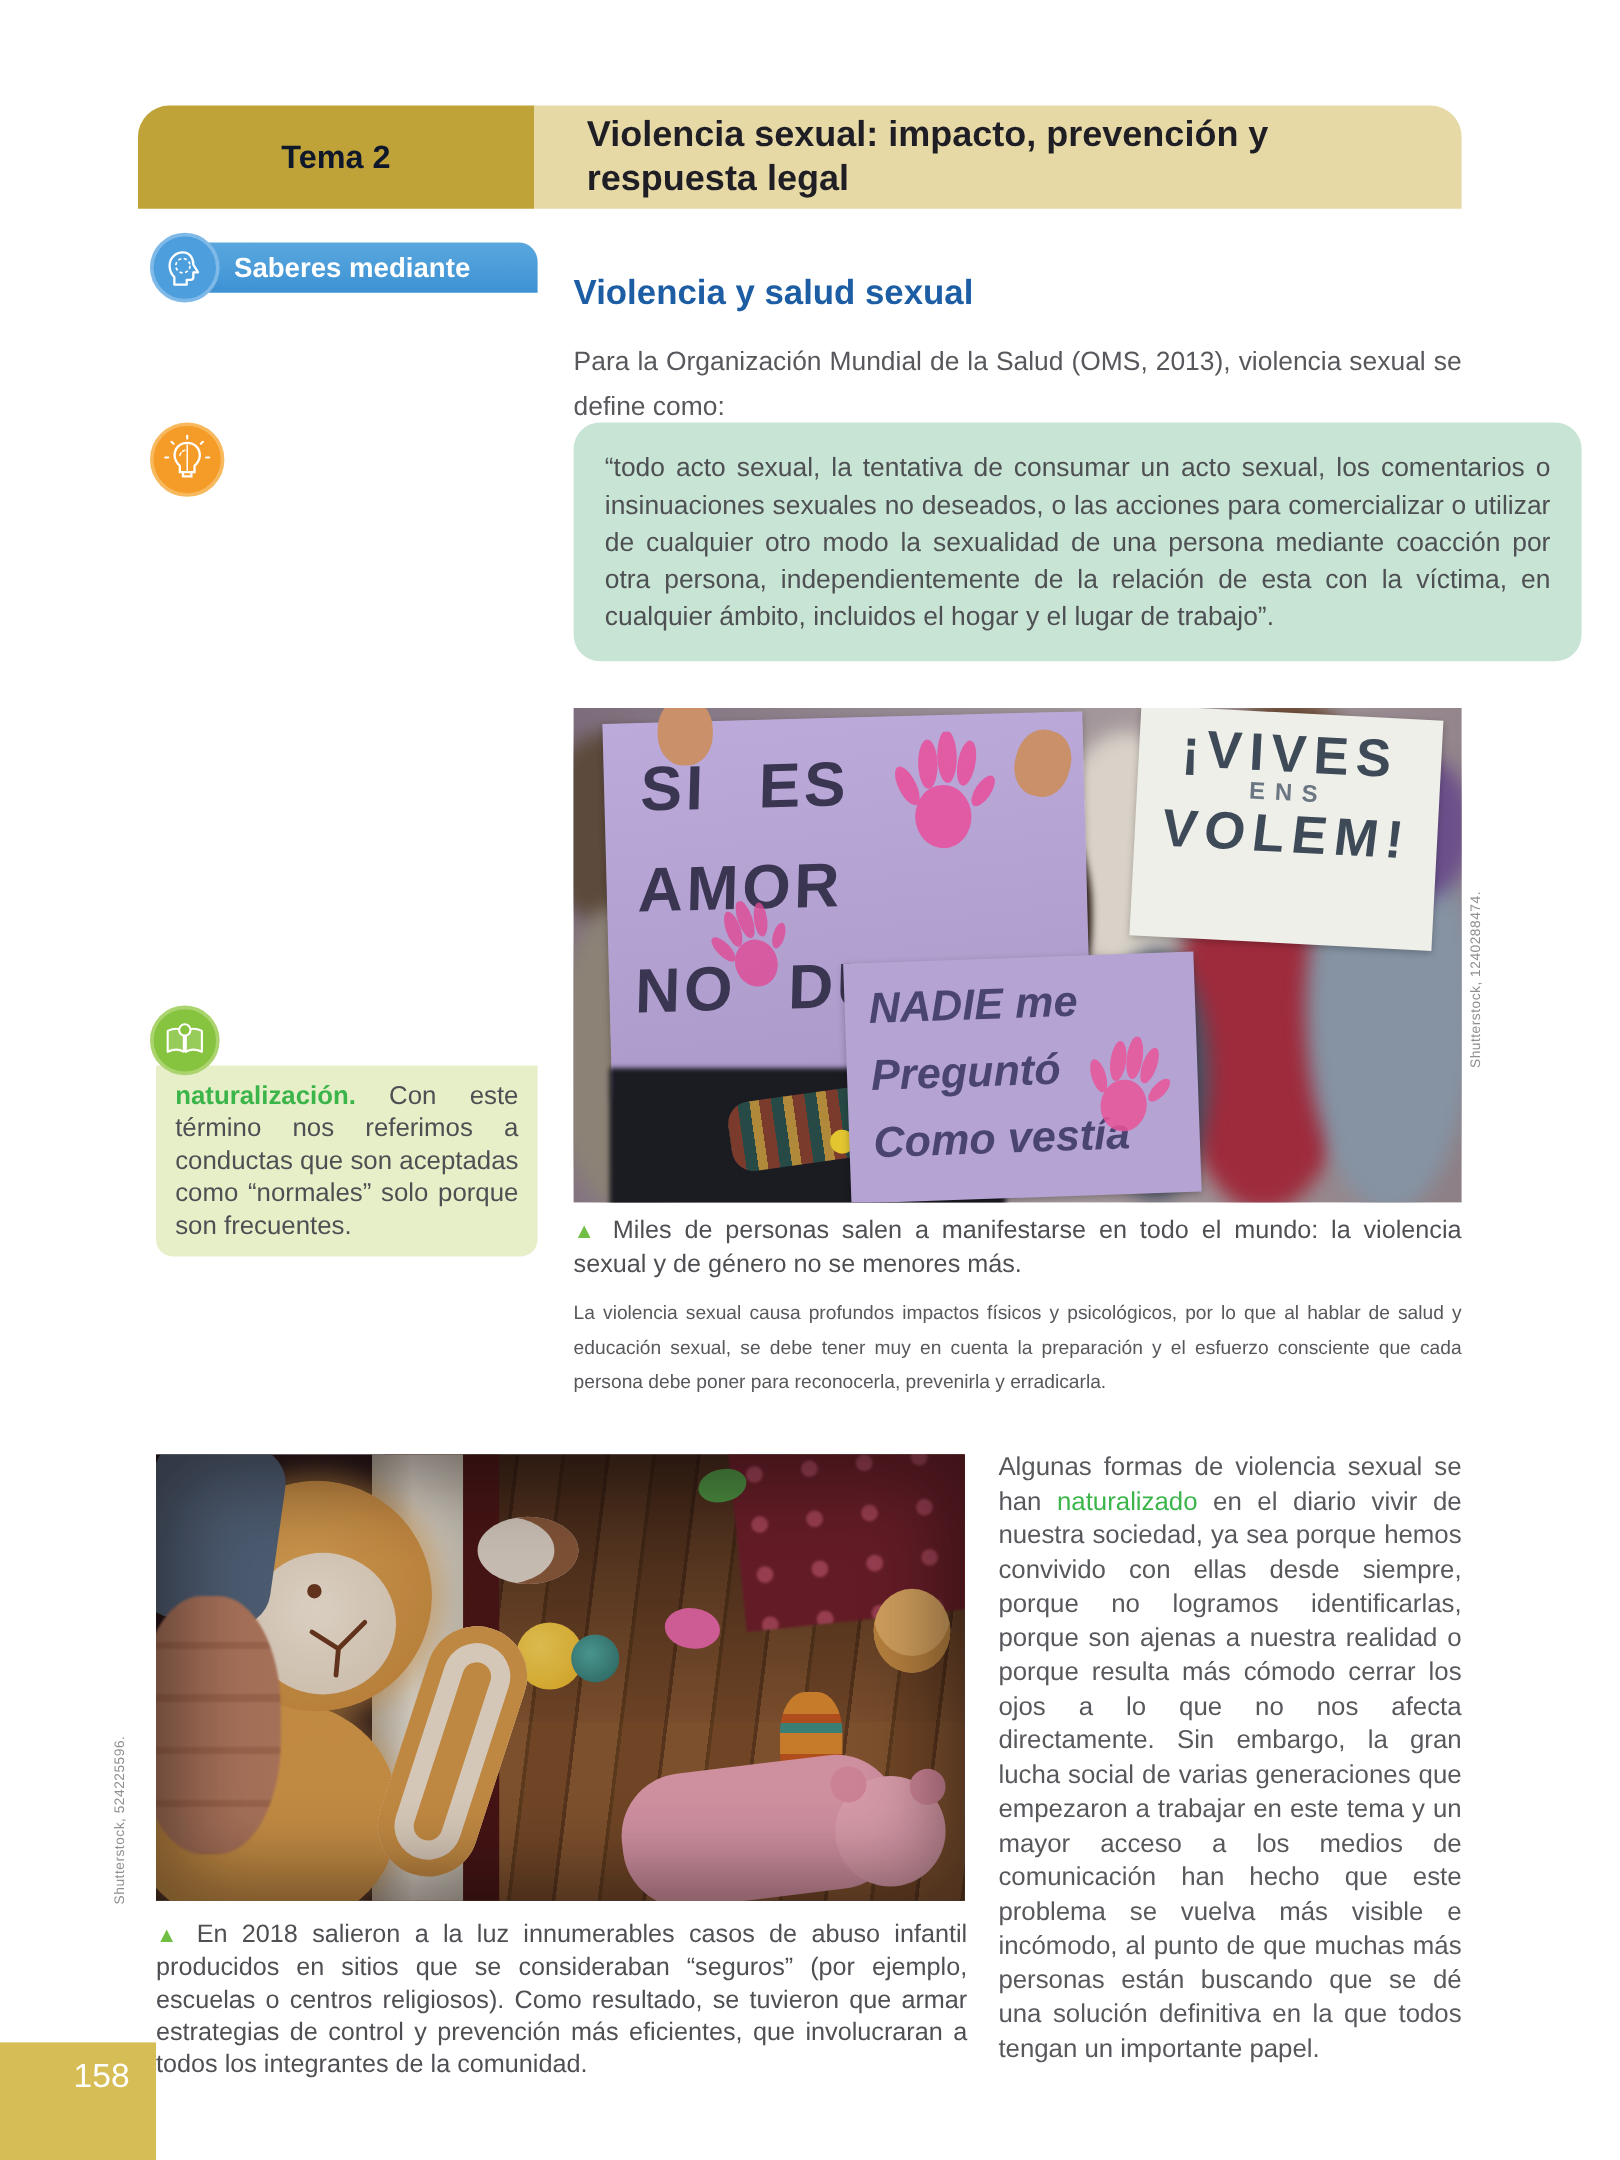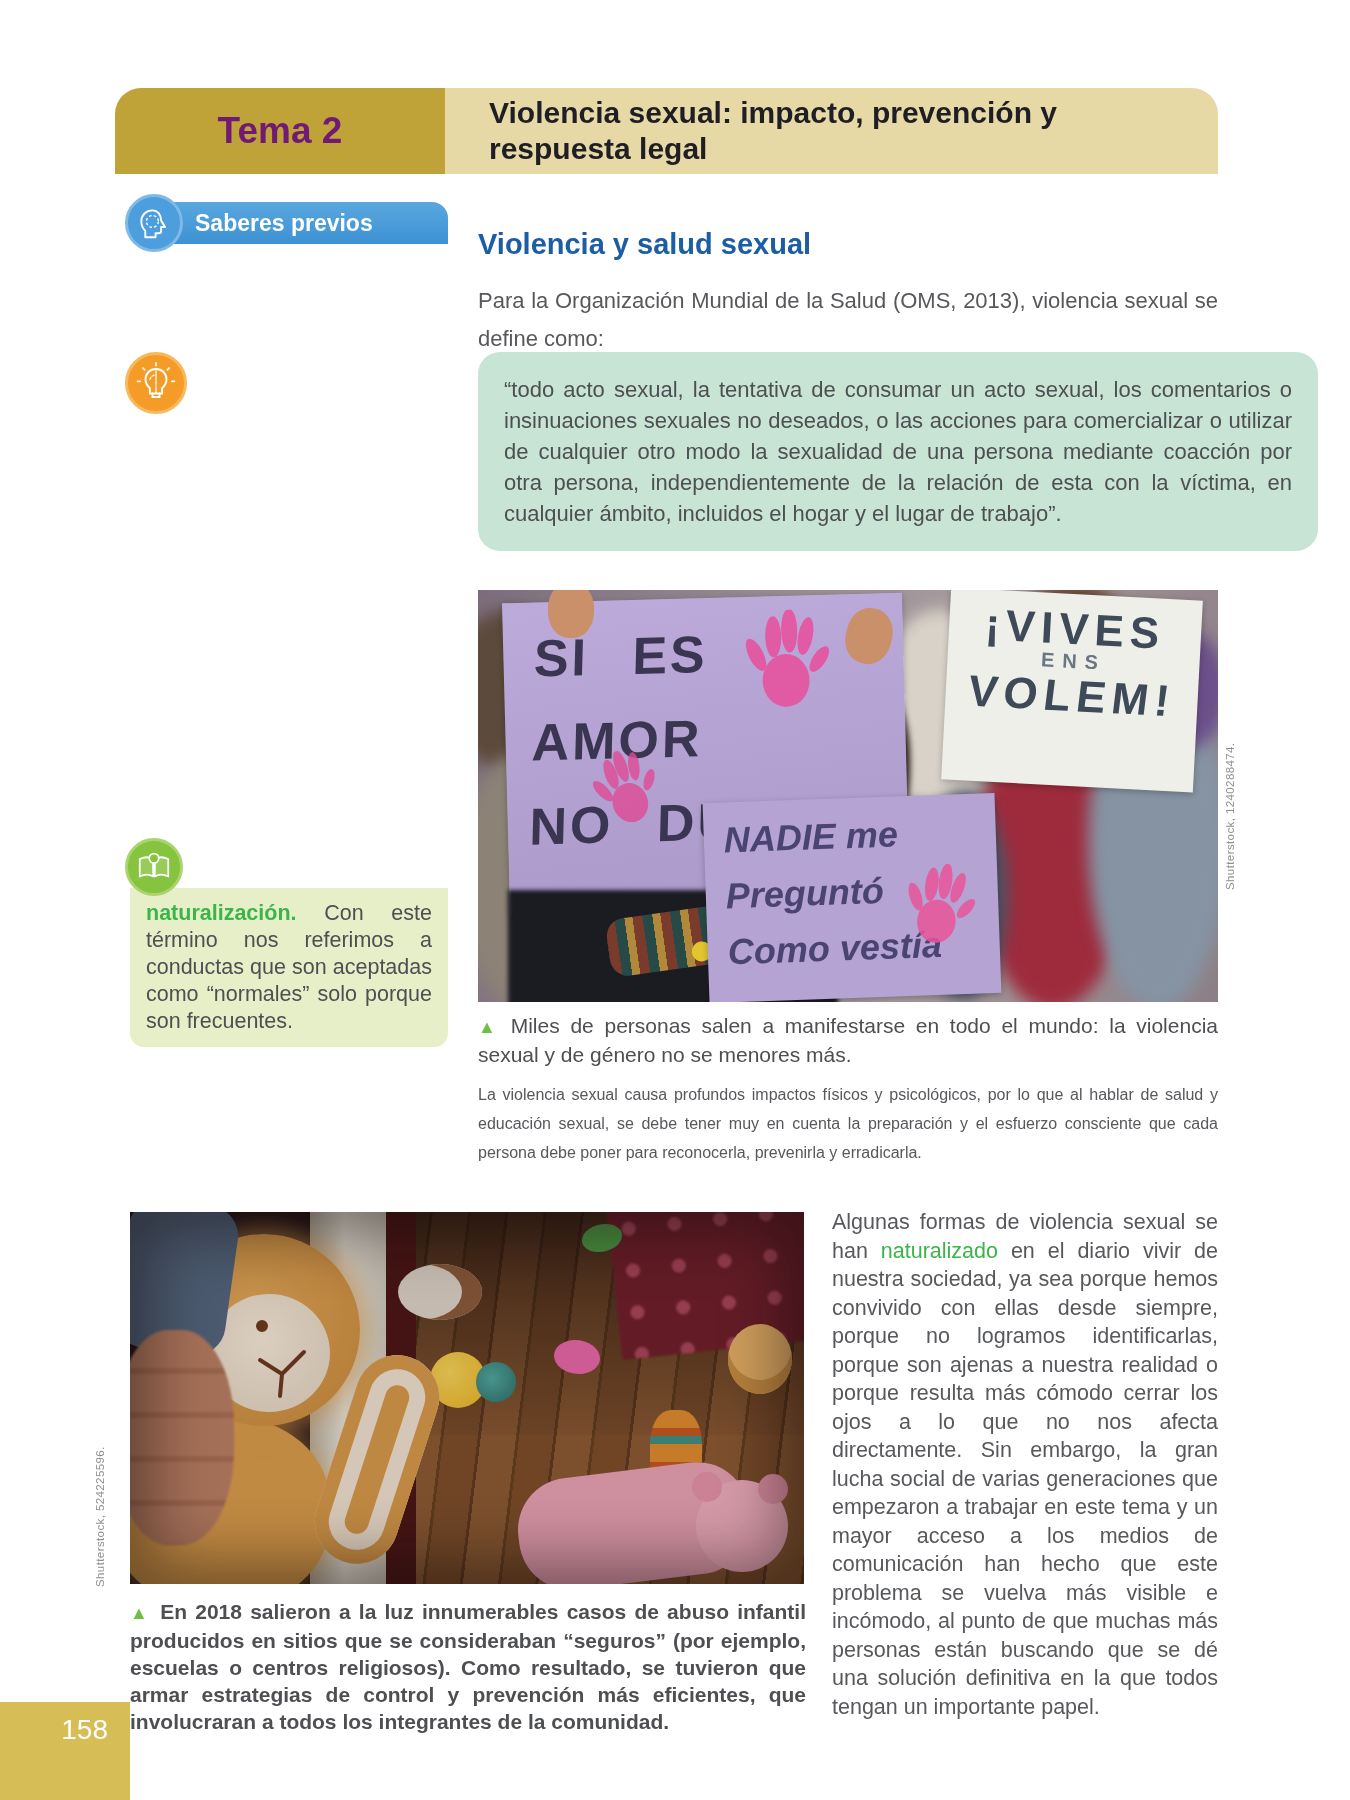--- a/index.html
+++ b/index.html
@@ -7,21 +7,21 @@
     width:1350px;height:1800px;position:relative;background:#ffffff;
     font-family:"Liberation Sans", sans-serif;color:#57585C;overflow:hidden;
   }
   .abs{position:absolute;}
   .justify{text-align:justify;}
   .preline{white-space:pre-line;}
 
   
   .tema-badge{left:115px;top:88px;width:330px;height:86px;background:#BFA339;
     border-radius:26px 0 0 0;display:flex;align-items:center;justify-content:center;}
-  .tema-badge span{color:#701a75;font-weight:bold;font-size:37px;}
+  .tema-badge span{color:#0f172a;font-weight:bold;font-size:27px;}
   .title-bar{left:445px;top:88px;width:773px;height:86px;background:#E6D9A6;
     border-radius:0 26px 0 0;display:flex;align-items:center;}
   .page-title{margin-left:44px;width:600px;font-size:30px;line-height:36px;
     font-weight:bold;color:#1F1E24;}
 
   
   .side-box{width:323px;}
   .side-icon{left:0;top:0;width:58px;height:58px;border-radius:50%;z-index:3;
     display:flex;align-items:center;justify-content:center;}
   .side-head{left:22px;right:0;top:8px;height:42px;border-radius:0 16px 0 0;z-index:2;
@@ -145,21 +145,21 @@
 </div>
 
 <div class="abs side-box saberes" style="left:125px;top:194px;height:150px;">
   <div class="abs side-icon">
     <svg width="38" height="38" viewBox="0 0 48 48">
       <path d="M22 8c-8 0-14 6-14 14 0 5 2 9 5 12v8h13v-5h4c2 0 3-1 3-3v-5h5l-5-8c0-7-4-13-11-13z" fill="none" stroke="#fff" stroke-width="2.4" stroke-linejoin="round"></path>
       <circle cx="22" cy="22" r="7.5" fill="none" stroke="#fff" stroke-width="1.8" stroke-dasharray="3.4 2.6"></circle>
     </svg>
   </div>
   <div class="abs side-head">
-    <span>Saberes previos</span>
+    <span>Saberes mediante</span>
   </div>
 </div>
 
 <div class="abs side-box deseq" style="left:125px;top:352px;height:210px;">
   <div class="abs side-icon">
     <svg width="42" height="42" viewBox="0 0 48 48">
       <g stroke="#fff" fill="none" stroke-width="2.2" stroke-linecap="round">
         <path d="M24 8c-7 0-12 5-12 12 0 5 3 8 5 10v6h14v-6c2-2 5-5 5-10 0-7-5-12-12-12z"></path>
         <path d="M20 36v4h8v-4"></path>
         <path d="M24 10v26" stroke-width="1.4"></path>
@@ -306,21 +306,21 @@
   </svg>
   <div class="bunny-ear"></div>
   <div class="arm-denim"></div>
   <div class="hand-skin"></div>
 
   <div class="dim"></div>
   <div class="vignette"></div>
 </div>
 <div class="abs credit-v" style="left:94px;top:1422px;height:165px;">Shutterstock, 524225596.</div>
 
-<p class="abs caption justify" style="left:130px;top:1598px;width:676px;margin:0;font-weight:bold;">
+<p class="abs caption justify" style="left:130px;top:1598px;width:676px;margin:0;">
   <span class="cap-tri">▲</span><span>En 2018 salieron a la luz innumerables casos de abuso infantil producidos en sitios que se consideraban “seguros” (por ejemplo, escuelas o centros religiosos). Como resultado, se tuvieron que armar estrategias de control y prevención más eficientes, que involucraran a todos los integrantes de la comunidad.</span>
 </p>
 
 <div class="abs right-col justify">
   <span>Algunas formas de violencia sexual se han </span><span class="green-word">naturalizado</span><span> en el diario vivir de nuestra sociedad, ya sea porque hemos convivido con ellas desde siempre, porque no logramos identificarlas, porque son ajenas a nuestra realidad o porque resulta más cómodo cerrar los ojos a lo que no nos afecta directamente. Sin embargo, la gran lucha social de varias generaciones que empezaron a trabajar en este tema y un mayor acceso a los medios de comunicación han hecho que este problema se vuelva más visible e incómodo, al punto de que muchas más personas están buscando que se dé una solución definitiva en la que todos tengan un importante papel.</span>
 </div>
 
 <div class="abs page-num-block">
   <span>158</span>
 </div>

